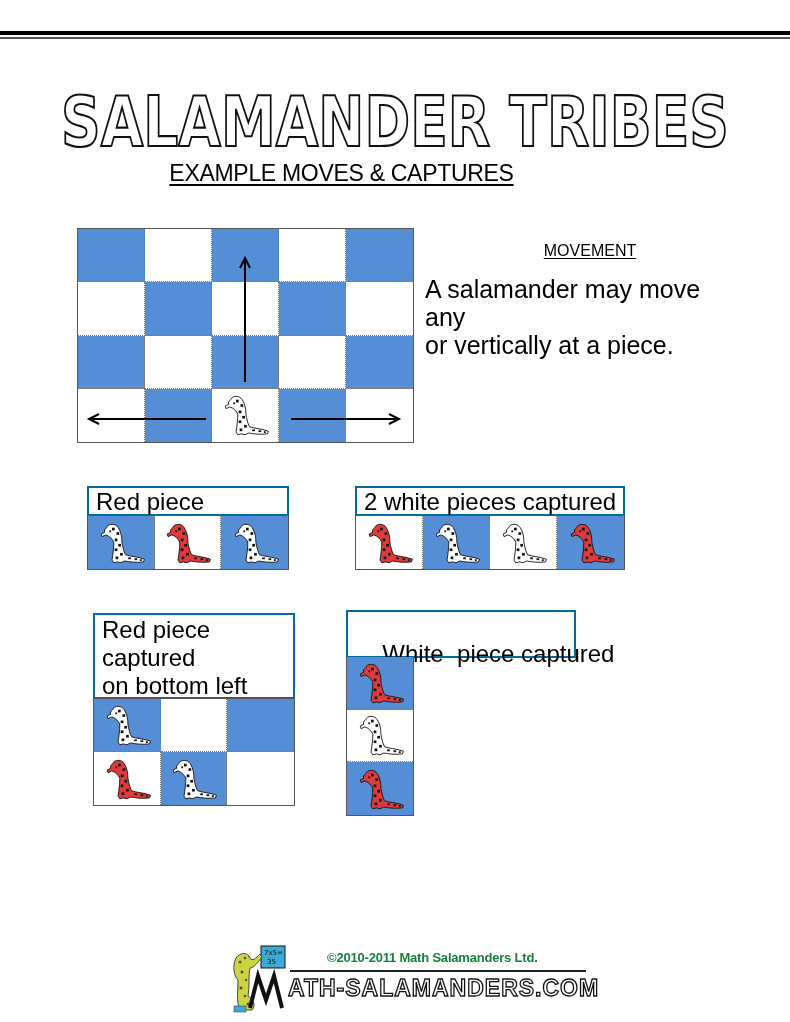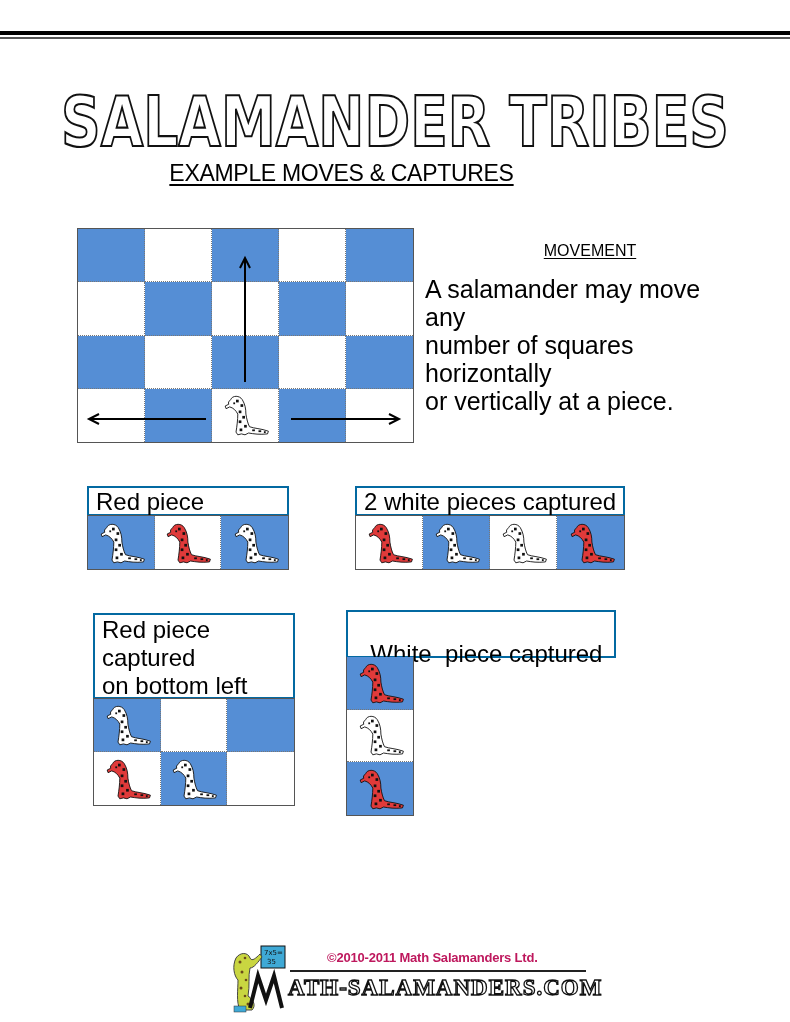--- a/index.html
+++ b/index.html
@@ -21,24 +21,24 @@
   .cell.b { background:#558ed5; }
   .cell.w { background:#ffffff; }
   .cell svg.sal { position:absolute; left:50%; top:50%; transform:translate(-50%,-50%); }
 
   .move-heading { left:450px; top:242px; width:280px; text-align:center; font-size:16px;
                   text-decoration:underline; text-underline-offset:2px; }
   .move-text { left:425px; top:275px; width:320px; font-size:25px; line-height:28px; }
 
   .label-box { position:absolute; border:2px solid #0369a1; box-sizing:border-box; background:#fff;
                font-size:24px; line-height:28px; }
-  .footer-copy { left:327px; top:950px; font-size:13px; font-weight:bold; color:#be185d; letter-spacing:-0.2px; }
+  .footer-copy { left:327px; top:950px; font-size:13px; font-weight:bold; color:#15803d; letter-spacing:-0.2px; }
   .footer-rule { left:290px; top:970px; width:296px; height:2px; background:#222; }
   .footer-site { left:288px; top:975px; font-size:23px; font-weight:bold; letter-spacing:1px; color:#fff;
-                 -webkit-text-stroke:1.3px #111; font-family:Liberation Serif, serif; }
+                 -webkit-text-stroke:1.3px #111; font-family:Liberation Sans, sans-serif; }
 </style>
 </head>
 <body>
 
 <svg width="0" height="0" style="position:absolute">
   <defs>
     <symbol id="sal-white" viewBox="0 0 60 50">
       <path d="M14 8 C16 3 24 3 27 8 C30 13 31 18 31 24 C32 30 33 34 35 38 C40 40 48 40 56 43 L55 46 C46 47 40 46 34 45 L30 47 L26 46 L22 47 L20 44 C21 38 22 30 22 24 C20 20 17 17 13 16 L9 18 L8 15 L12 13 C11 11 12 10 14 8 Z" fill="#fff" stroke="#111" stroke-width="1"></path>
       <g fill="#111">
         <rect x="20" y="8" width="3" height="3"></rect>
@@ -120,21 +120,20 @@
     <line x1="129" y1="191" x2="13" y2="191"></line>
     <polyline points="22,186 12,191 22,196"></polyline>
     <line x1="214" y1="191" x2="321" y2="191"></line>
     <polyline points="312,186 322,191 312,196"></polyline>
   </g>
 </svg>
 
 <div class="abs move-heading">MOVEMENT</div>
 <div class="abs move-text">
   <div>A salamander may move any</div>
-  <div>number of squares horizontally</div>
   <div>or vertically at a piece.</div>
 </div>
 
 <div class="label-box" style="left:87px; top:486px; width:202px; height:30px; padding-left:7px;">
   <span>Red piece captured</span>
 </div>
 <div class="grid" style="left:87px; top:515px; width:202px; height:55px; grid-template-columns:repeat(3,1fr);">
   <div class="cell b" style="border-bottom:none">
     <svg class="sal" width="54" height="46">
         <use href="#sal-white"></use>
@@ -196,21 +195,21 @@
       </svg>
     </div>
   <div class="cell b" style="border-bottom:none">
     <svg class="sal" width="54" height="46">
         <use href="#sal-white"></use>
       </svg>
     </div>
   <div class="cell w" style="border-bottom:none;border-right:none"></div>
 </div>
 
-<div class="label-box" style="left:346px; top:610px; width:270px; height:48px; padding-left:9px; white-space:pre;">
+<div class="label-box" style="left:346px; top:610px; width:230px; height:48px; padding-left:21px; white-space:pre;">
   <span>White  piece captured</span>
 </div>
 <div class="grid" style="left:346px; top:657px; width:68px; height:159px; grid-template-rows:repeat(3,1fr); border-top:none;">
   <div class="cell b" style="border-right:none">
     <svg class="sal" width="54" height="46">
         <use href="#sal-red"></use>
       </svg>
     </div>
   <div class="cell w" style="border-right:none">
     <svg class="sal" width="54" height="46">

